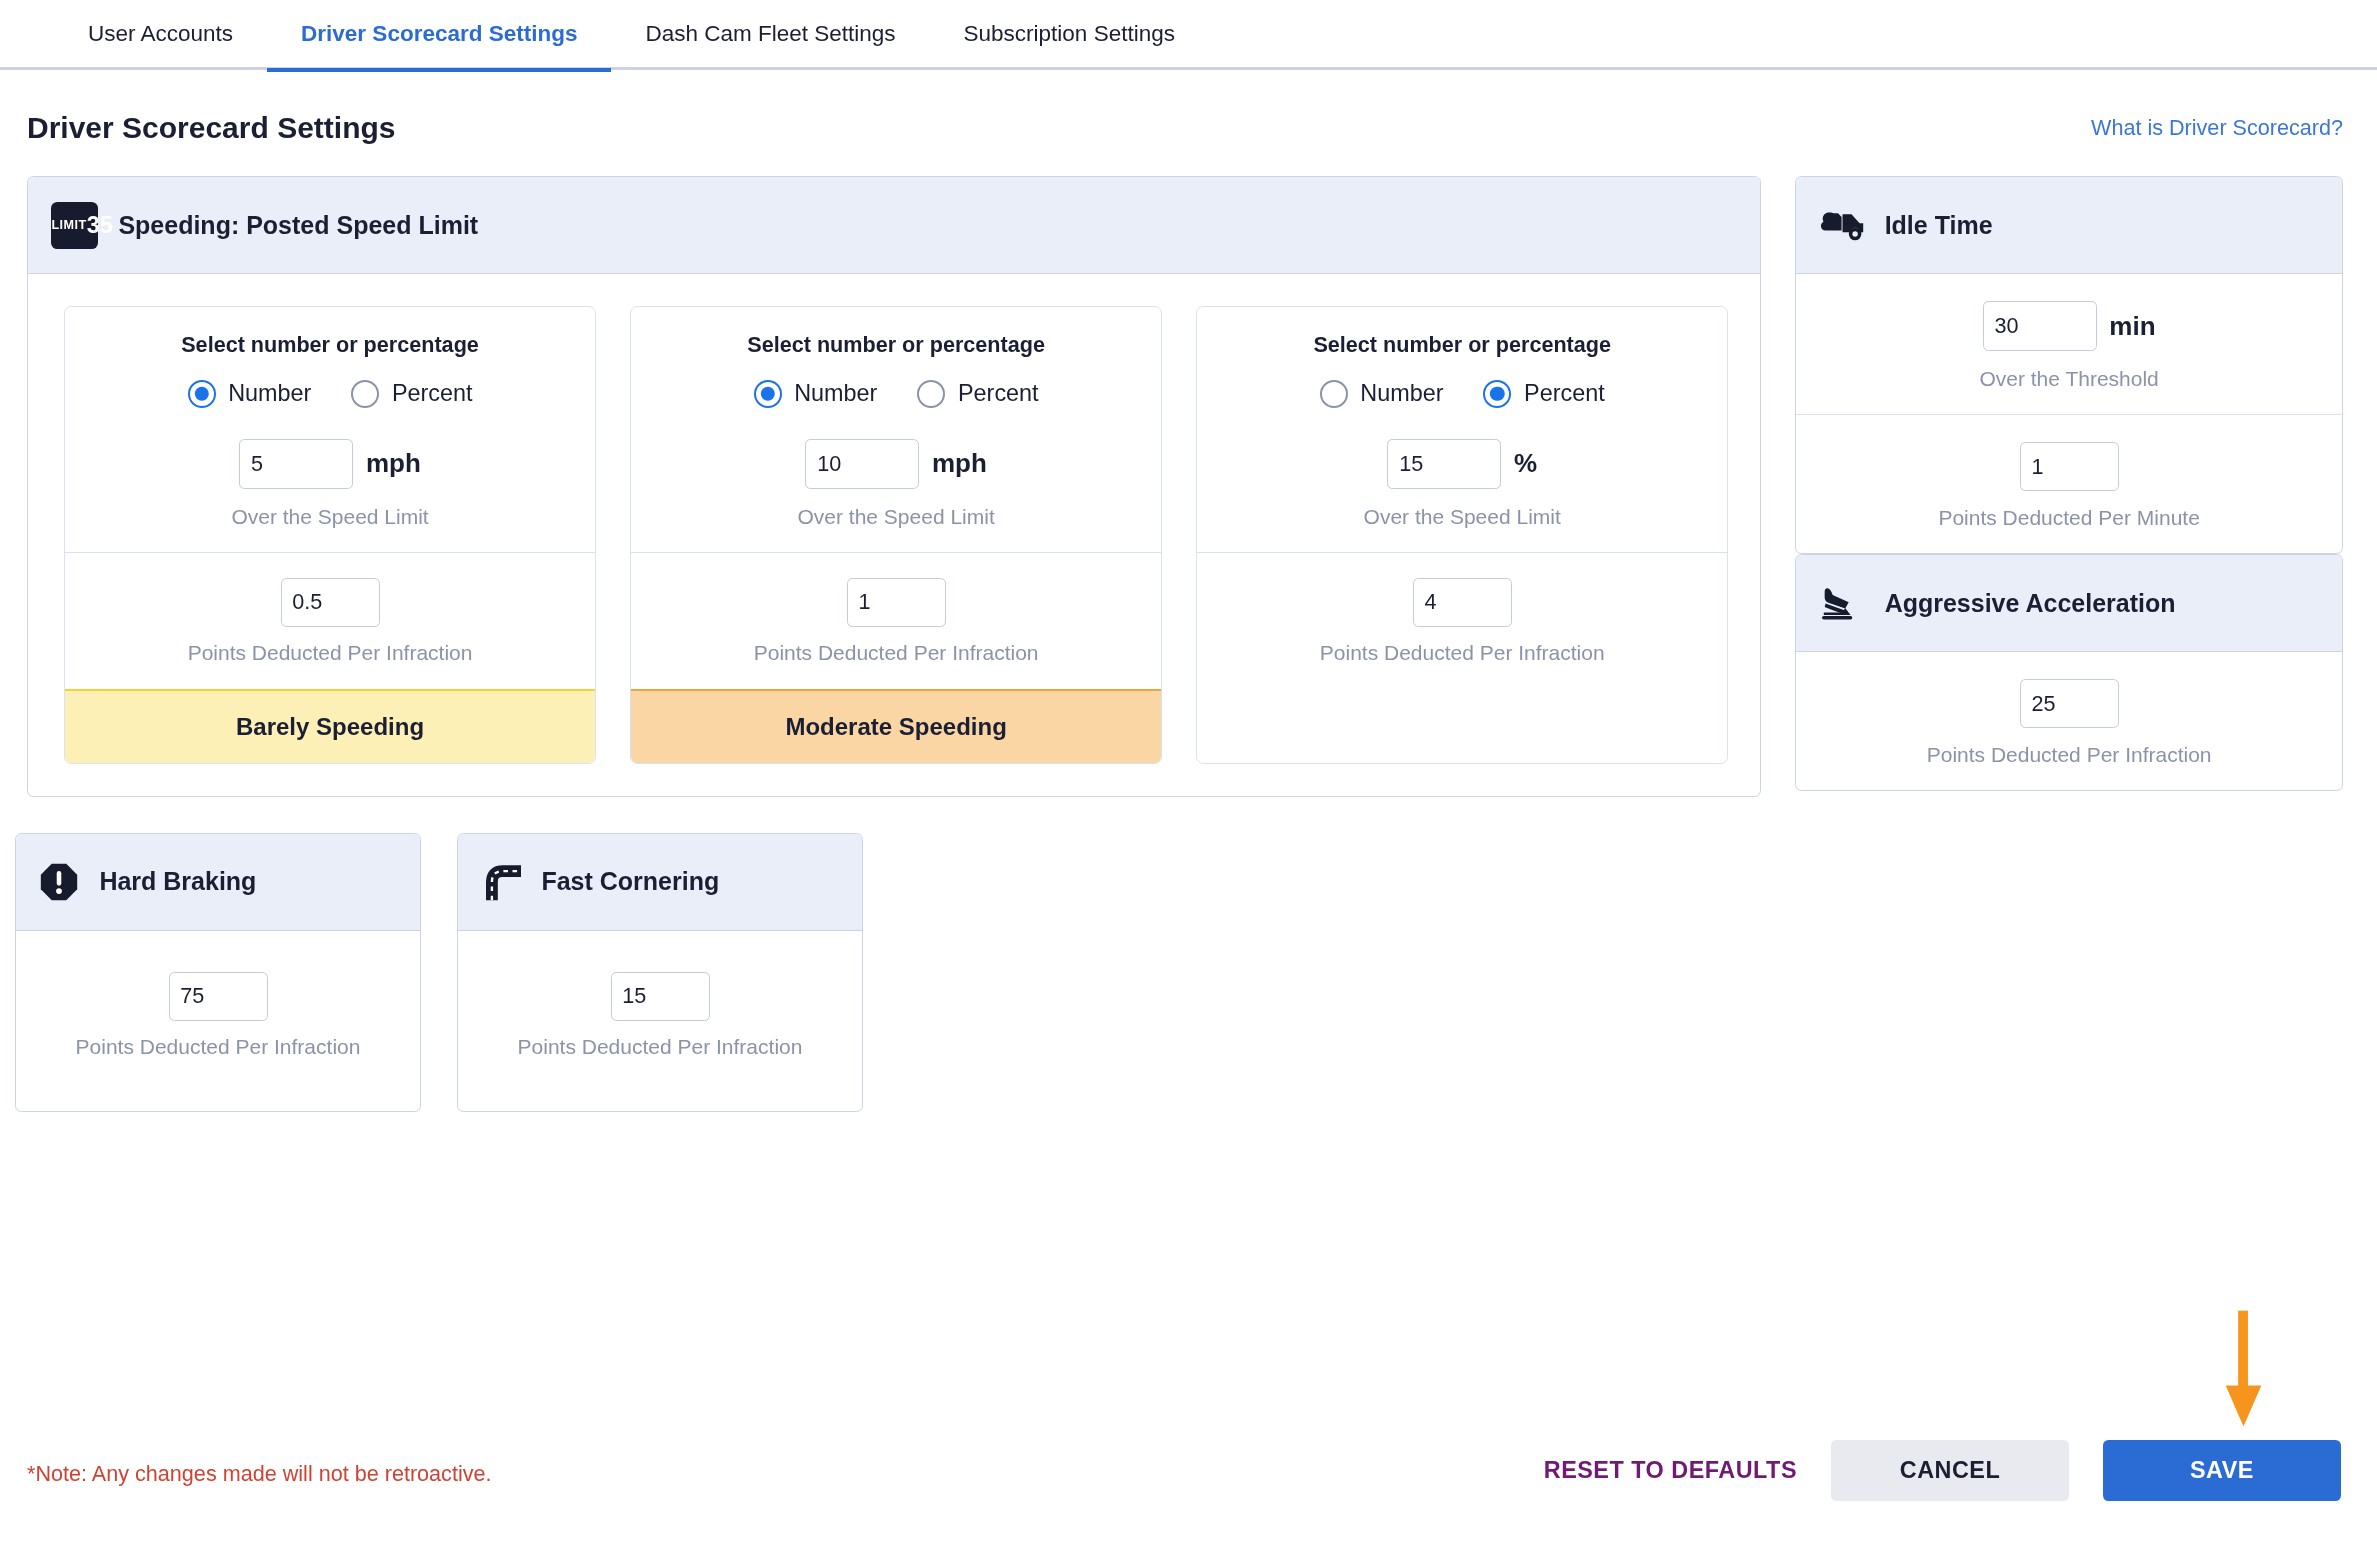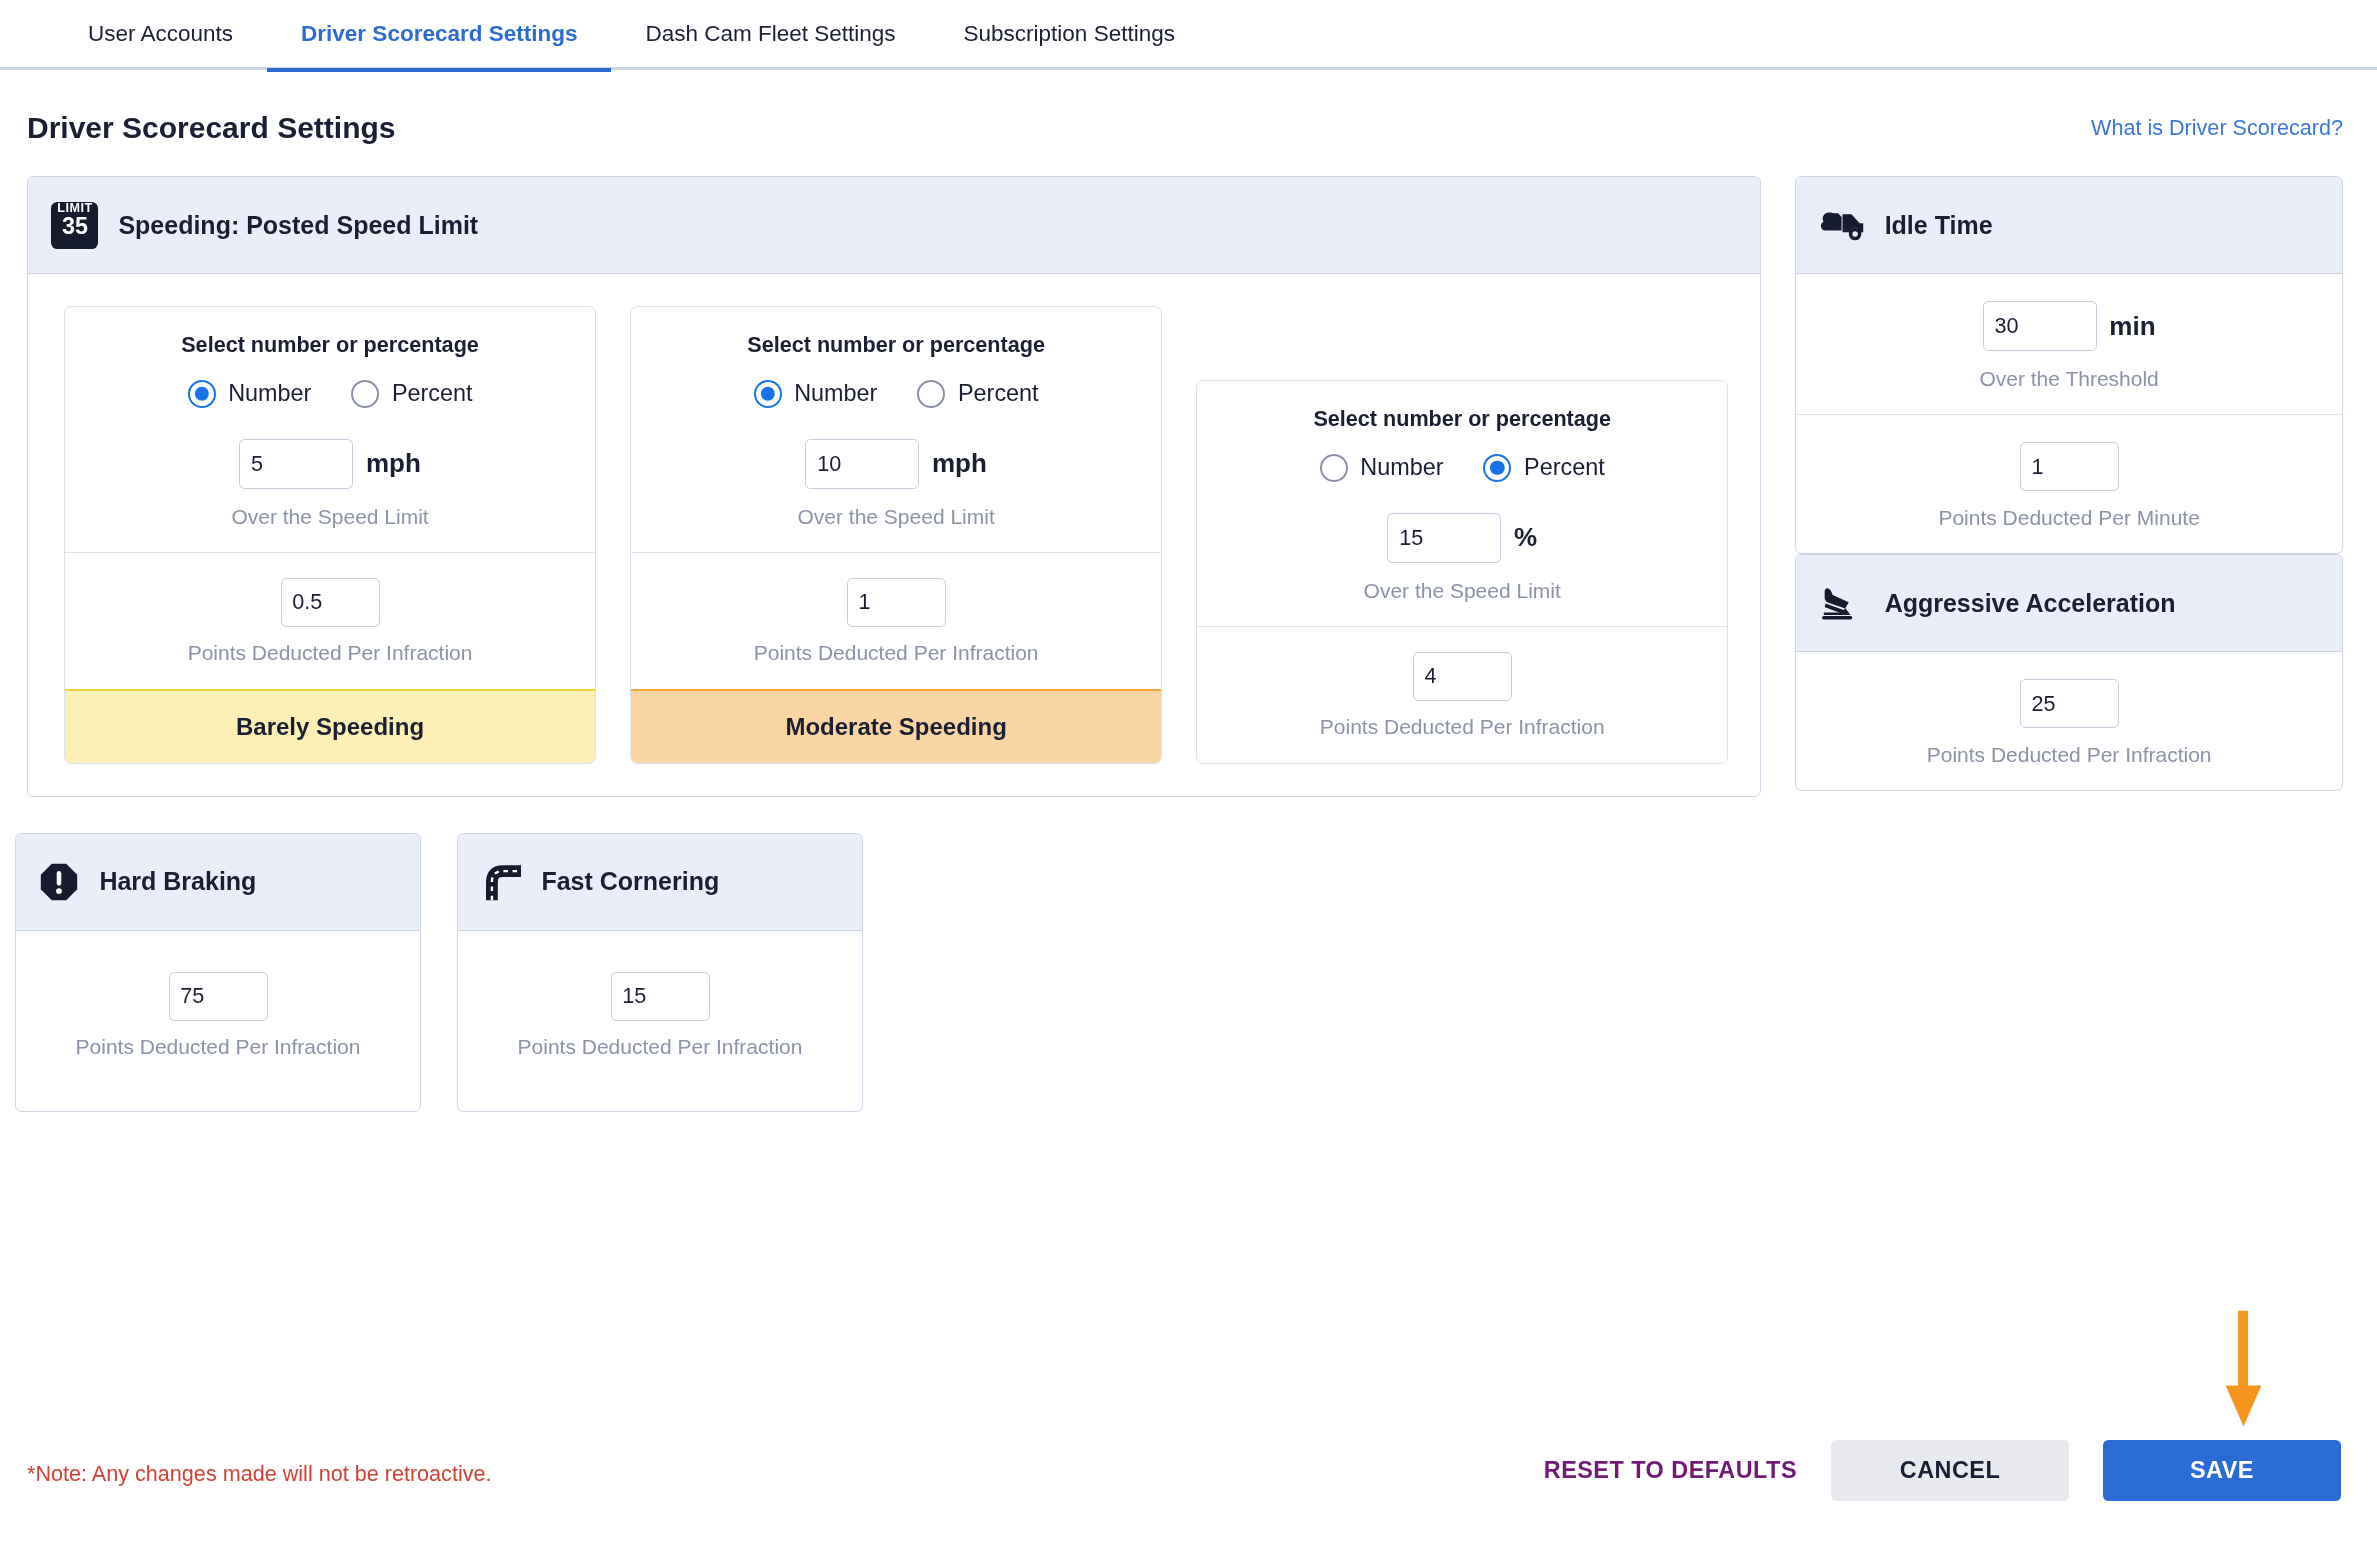--- a/index.html
+++ b/index.html
@@ -88,21 +88,20 @@
     font-size: 25px;
     font-weight: bold;
     color: #1b1f33;
   }
 
   
   .speed-body {
     display: flex;
     gap: 34px;
     padding: 32px 32px 32px 36px;
-    align-items: flex-end;
   }
   .speed-col {
     flex: 1;
     border: 0.9px solid #dbe1ee;
     border-radius: 7.2px;
     overflow: hidden;
     display: flex;
     flex-direction: column;
   }
   .sect { padding: 25px 9px 23.4px; text-align: center; }
@@ -253,23 +252,23 @@
     width: 41px;
     height: 119px;
   }
 
   
   .speed-sign {
     width: 47px; height: 47px;
     background: #171b2e;
     border-radius: 6.3px;
     display: flex;
-    flex-direction: column;
-    align-items: center;
-    justify-content: flex-start;
+    flex-direction: row;
+    align-items: center;
+    justify-content: space-between;
     color: #ffffff;
     flex: none;
     line-height: 1;
   }
   .speed-sign .lim { font-size: 12.6px; font-weight: bold; letter-spacing: 0.5px; }
   .speed-sign .num { font-size: 23.4px; font-weight: bold; margin-top: 0.9px; }
   .icon { flex: none; display: block; }
 </style>
 </head>
 <body>

